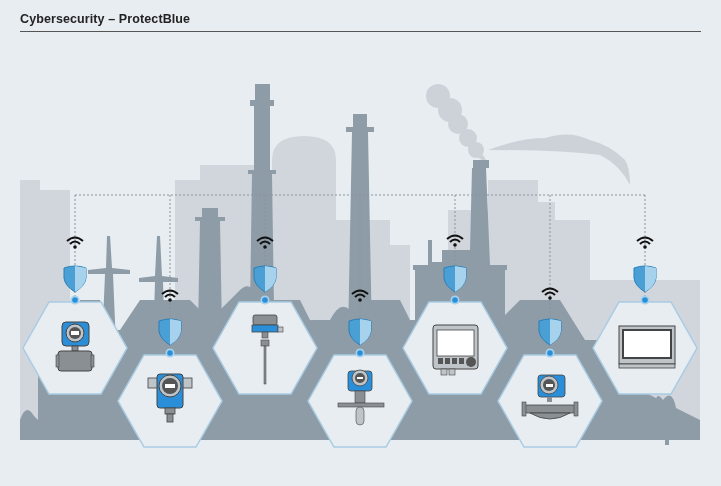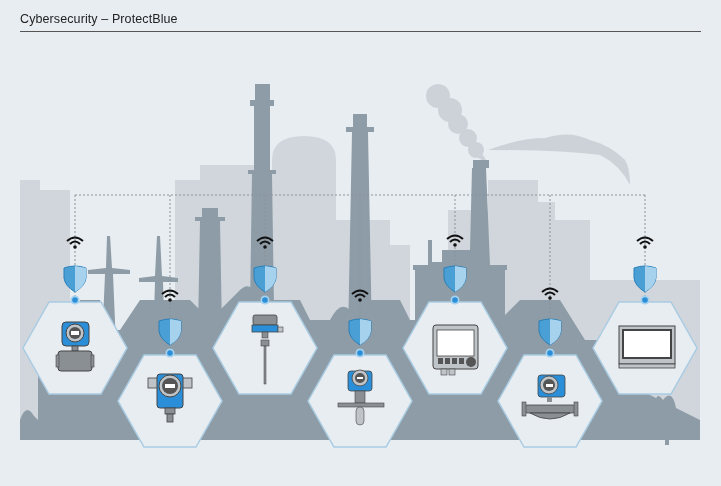--- a/index.html
+++ b/index.html
@@ -1,17 +1,17 @@
 <!DOCTYPE html>
 <html><head>
 <meta charset="utf-8">
 <style>
   html,body{margin:0;padding:0;}
   body{width:721px;height:486px;background:#e8edf2;position:relative;overflow:hidden;font-family:"Liberation Sans",sans-serif;}
-  .title{position:absolute;left:20px;top:12px;font-size:12.5px;font-weight:normal;color:#222;letter-spacing:0.1px;}
+  .title{position:absolute;left:20px;top:12px;font-size:12.5px;font-weight:bold;color:#222;letter-spacing:0.1px;}
   .rule{position:absolute;left:20px;top:31px;width:681px;height:1px;background:#555;}
   svg.scene{position:absolute;left:0;top:0;}
 </style>
 </head>
 <body>
 
 <div class="title">Cybersecurity – ProtectBlue</div>
 <div class="rule"></div>
 
 <svg class="scene" width="721" height="486" viewBox="0 0 721 486">

